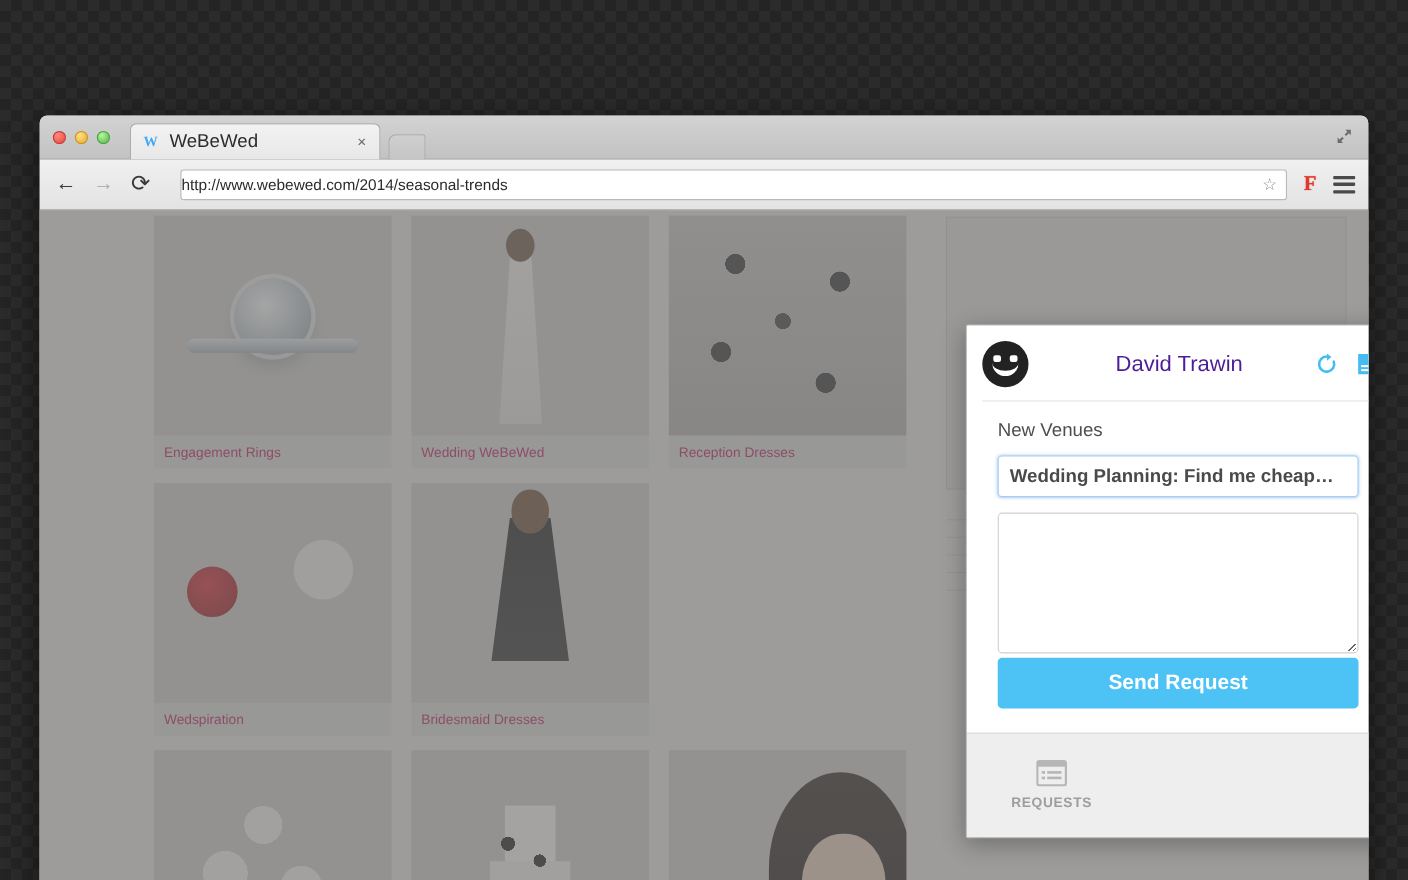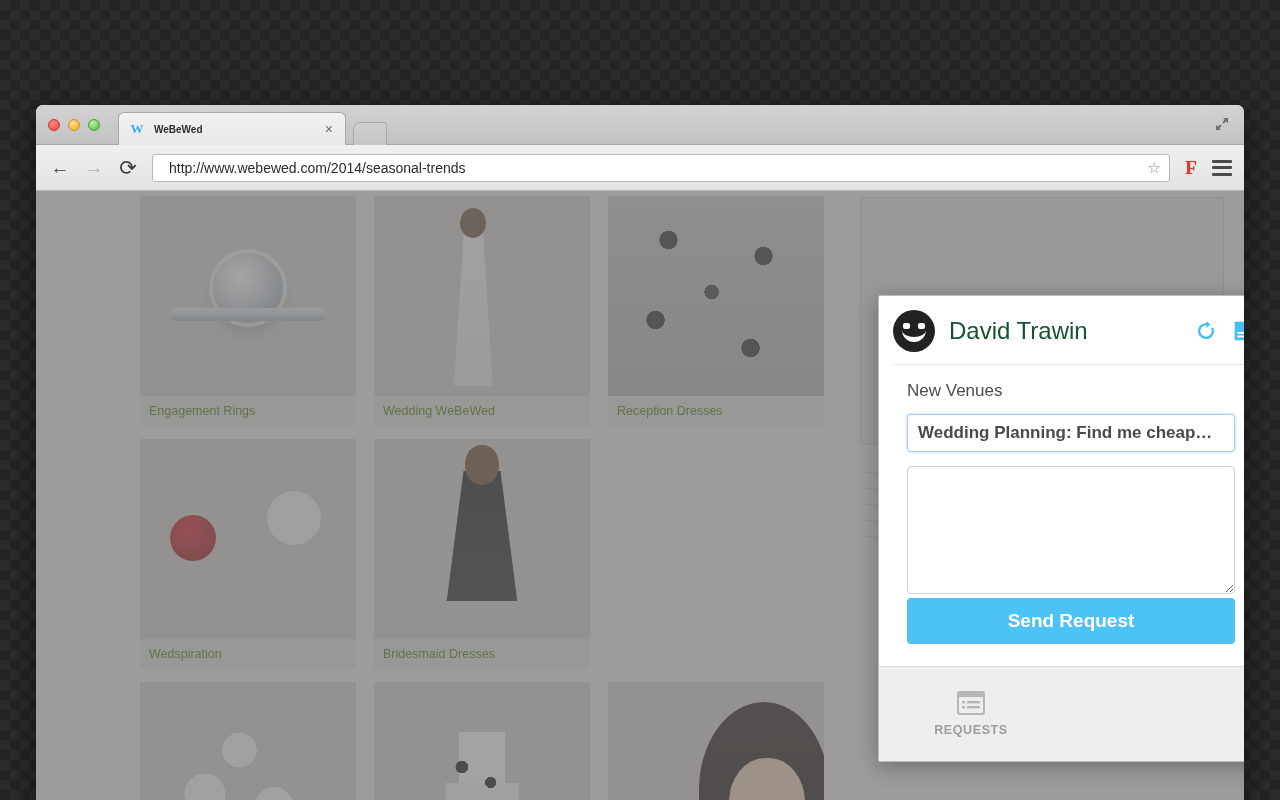--- a/index.html
+++ b/index.html
@@ -69,23 +69,23 @@
   .tab-favicon {
     width: 16px; height: 16px;
     margin-right: 9px;
     display: flex; align-items: center; justify-content: center;
     font-weight: bold; font-size: 13px;
     color: #3fa9f5;
     font-family: "Liberation Serif", serif;
   }
   .tab-title {
     flex: 1;
-    font-size: 10px;
+    font-size: 17px;
     color: #2c2c2c;
-    white-space: nowrap; overflow: hidden; text-overflow: ellipsis; font-weight: bold;
+    white-space: nowrap; overflow: hidden; text-overflow: ellipsis;
   }
   .tab-close {
     font-size: 14px; color: #6a6a6a; line-height: 1;
     padding: 0 2px; cursor: pointer;
   }
   .tab-new {
     position: absolute;
     left: 317px; top: 17px;
     width: 34px; height: 23px;
     background: linear-gradient(to bottom, #cfcfcf, #c5c5c5);
@@ -120,22 +120,22 @@
   .nav-btn.forward { color: #b0b0b0; }
   .nav-btn.reload { color: #3a3a3a; font-size: 21px; }
 
   .omnibox {
     flex: 1;
     height: 28px;
     background: #ffffff;
     border: 1px solid #b9b9b9;
     border-radius: 3px;
     display: flex; align-items: center;
-    padding: 0 8px 0 16px;
-    margin-left: 2px;
+    padding: 0 8px 0 0;
+    margin-left: 14px;
   }
   .omnibox-url {
     flex: 1;
     font-size: 14px;
     color: #2b2b2b;
     white-space: nowrap; overflow: hidden;
   }
   .star-icon { color: #8d8d8d; font-size: 15px; cursor: pointer; }
 
   .ext-icon {
@@ -186,21 +186,21 @@
   .card .thumb {
     height: 200px;
     background: #cfcdcb;
     position: relative;
     overflow: hidden;
   }
   .card .caption {
     height: 30px;
     background: #dedcda;
     font-size: 12.5px;
-    color: #4d7c0f;
+    color: #be185d;
     display: flex; align-items: center;
     padding-left: 9px;
     font-family: "Liberation Sans", sans-serif;
   }
 
   
   .art-ring      { background: radial-gradient(ellipse at 50% 45%, #fafafa 0%, #dedede 35%, #c9c7c5 70%); }
   .art-ring::before{
     content:""; position:absolute; left:50%; top:46%;
     transform:translate(-50%,-50%);
@@ -368,23 +368,24 @@
   .avatar .eye.l { left: 10px; }
   .avatar .eye.r { right: 10px; }
   .avatar .mouth {
     position: absolute; left: 9px; top: 19px;
     width: 24px; height: 13px;
     border-bottom: 5px solid #ffffff;
     border-radius: 0 0 16px 16px;
   }
   .user-name {
     flex: 1;
-    font-size: 24px;
-    color: #14532d;
+    font-size: 20px;
+    color: #4c1d95;
     font-weight: normal;
+    text-align: center;
   }
   .hdr-actions { display: flex; align-items: center; gap: 14px; }
   .hdr-icon { width: 22px; height: 24px; color: #45bdf3; cursor: pointer; display:block; }
 
   .panel-body { padding: 16px 32px 22px 28px; }
 
   .section-title {
     font-size: 17px;
     color: #4d4d4d;
     margin-bottom: 13px;
@@ -434,21 +435,21 @@
     font-weight: bold;
     font-family: "Liberation Sans", sans-serif;
     cursor: pointer;
   }
 
   .panel-footer {
     background: #eeeeee;
     border-top: 1px solid #dcdcdc;
     height: 95px;
     display: flex; align-items: center;
-    padding-left: 55px;
+    padding-left: 40px;
   }
   .footer-tab {
     display: flex; flex-direction: column; align-items: center;
     cursor: pointer;
     width: 74px;
   }
   .footer-tab .ft-icon {
     width: 28px; height: 24px; color: #b6b6b6; margin-bottom: 8px;
   }
   .footer-tab .ft-label {

